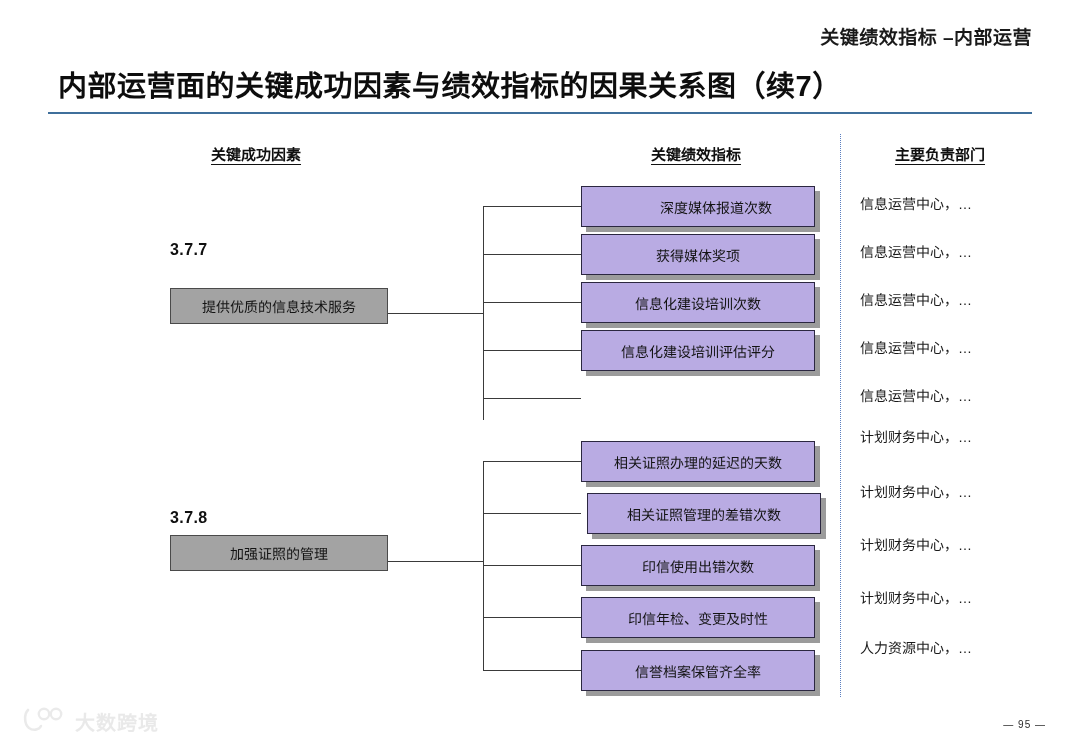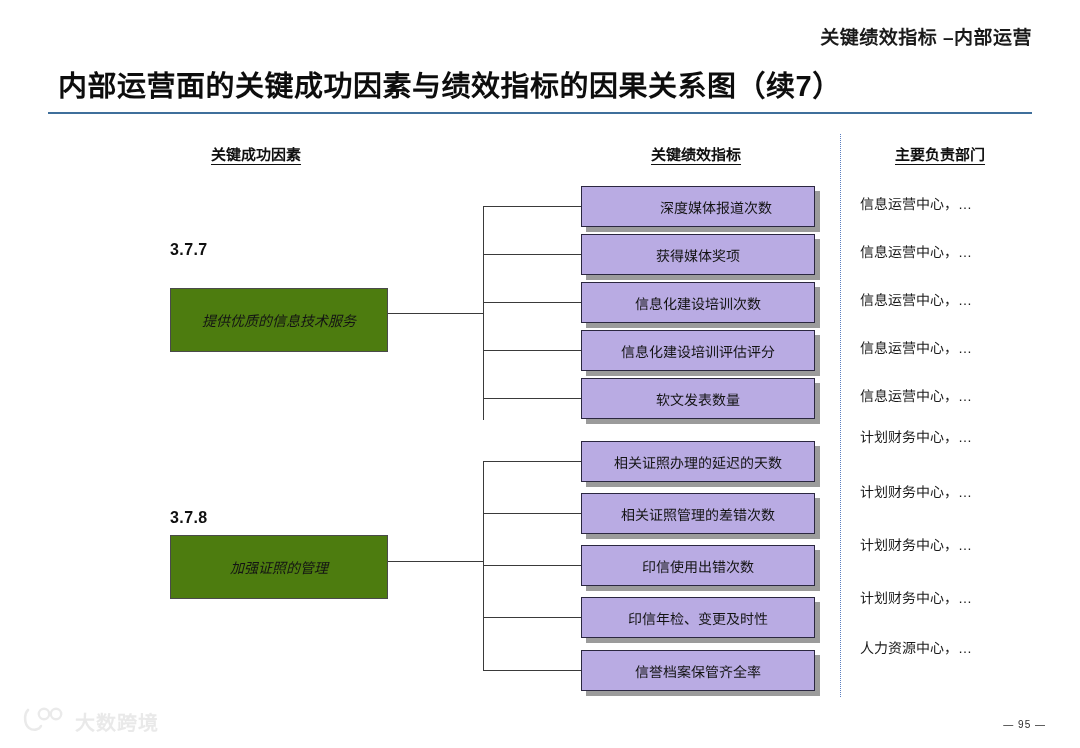--- a/index.html
+++ b/index.html
@@ -81,30 +81,29 @@
     position: absolute;
     font-size: 16px;
     font-weight: 700;
     color: #101010;
     letter-spacing: 0.4px;
   }
   .csf-box {
     position: absolute;
     left: 170px;
     width: 218px;
-    height: 64px;
+    height: 36px;
     border: 1.6px solid #4a4a4a;
-    background: #4d7c0f;
+    background: #a3a3a3;
     display: flex;
     align-items: center;
     justify-content: center;
     font-size: 14px;
     color: #141414;
     box-sizing: border-box;
-    font-style: italic;
   }
 
   
   .kpi-box {
     position: absolute;
     left: 581px;
     width: 234px;
     height: 41px;
     background: #b9abe3;
     border: 1.6px solid #2b2740;
@@ -193,41 +192,40 @@
   <div class="conn-branch" style="top:206px; left:483px; width:98px;"></div>
   <div class="conn-branch" style="top:254px; left:483px; width:98px;"></div>
   <div class="conn-branch" style="top:302px; left:483px; width:98px;"></div>
   <div class="conn-branch" style="top:350px; left:483px; width:98px;"></div>
   <div class="conn-branch" style="top:398px; left:483px; width:98px;"></div>
 
   <div class="kpi-box" style="top:186px;padding-left:36px;">深度媒体报道次数</div>
   <div class="kpi-box" style="top:234px;">获得媒体奖项</div>
   <div class="kpi-box" style="top:282px;">信息化建设培训次数</div>
   <div class="kpi-box" style="top:330px;">信息化建设培训评估评分</div>
-  <div class="kpi-box" style="top:378px;">软文发表数量</div>
 
   <div class="dept-text" style="top:193px;">信息运营中心，…</div>
   <div class="dept-text" style="top:241px;">信息运营中心，…</div>
   <div class="dept-text" style="top:289px;">信息运营中心，…</div>
   <div class="dept-text" style="top:337px;">信息运营中心，…</div>
   <div class="dept-text" style="top:385px;">信息运营中心，…</div>
 
   <div class="csf-index" style="top:509px; left:170px;">3.7.8</div>
   <div class="csf-box" style="top:535px;">加强证照的管理</div>
 
   <div class="conn-stem" style="top:561px; left:388px; width:95px;"></div>
   <div class="conn-trunk" style="top:461px; left:483px; height:209px;"></div>
   <div class="conn-branch" style="top:461px; left:483px; width:98px;"></div>
   <div class="conn-branch" style="top:513px; left:483px; width:98px;"></div>
   <div class="conn-branch" style="top:565px; left:483px; width:98px;"></div>
   <div class="conn-branch" style="top:617px; left:483px; width:98px;"></div>
   <div class="conn-branch" style="top:670px; left:483px; width:98px;"></div>
 
   <div class="kpi-box" style="top:441px;font-family:Liberation Serif, serif;">相关证照办理的延迟的天数</div>
-  <div class="kpi-box" style="top:493px;">相关证照管理的差错次数</div>
+  <div class="kpi-box" style="top:493px;margin-left:6px;">相关证照管理的差错次数</div>
   <div class="kpi-box" style="top:545px;">印信使用出错次数</div>
   <div class="kpi-box" style="top:650px;">信誉档案保管齐全率</div>
   <div class="kpi-box" style="top:597px;">印信年检、变更及时性</div>
 
   <div class="dept-text" style="top:426px;">计划财务中心，…</div>
   <div class="dept-text" style="top:481px;">计划财务中心，…</div>
   <div class="dept-text" style="top:534px;">计划财务中心，…</div>
   <div class="dept-text" style="top:587px;">计划财务中心，…</div>
   <div class="dept-text" style="top:637px;">人力资源中心，…</div>
 

